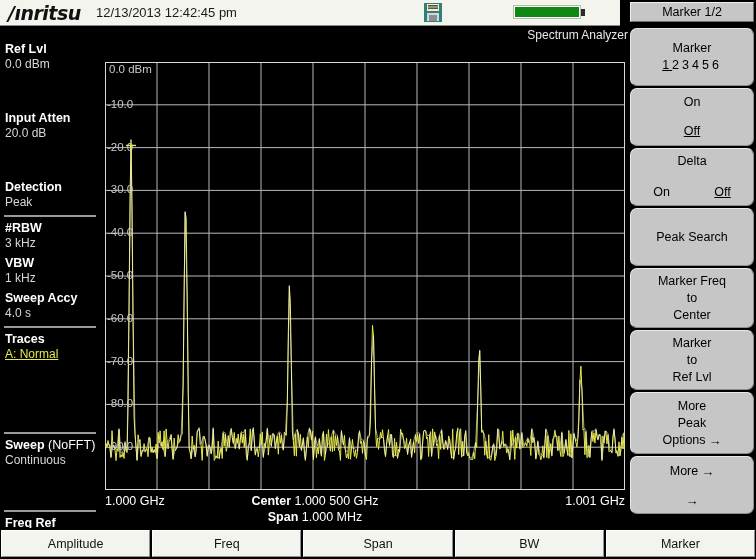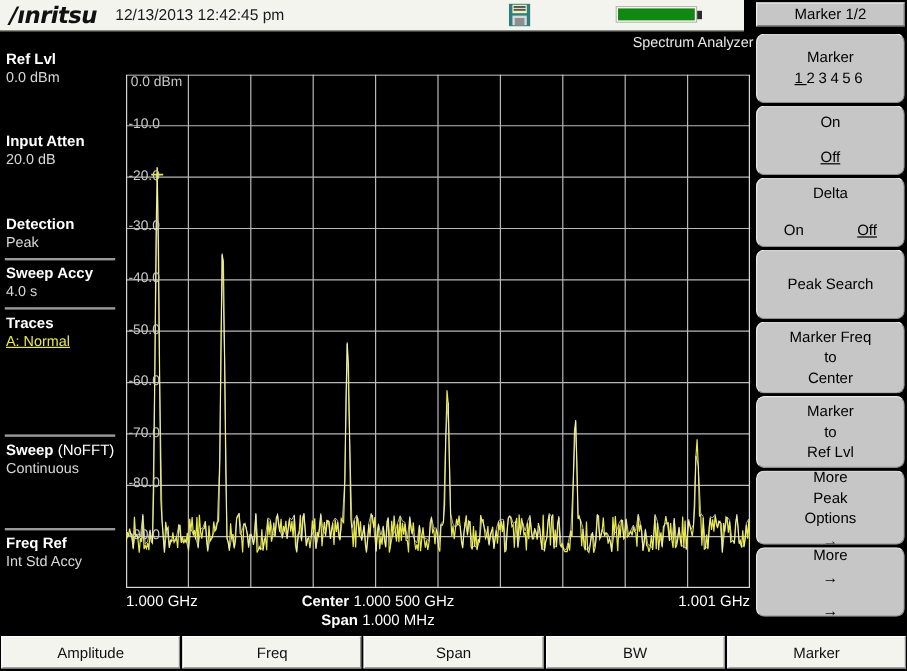--- a/index.html
+++ b/index.html
@@ -212,21 +212,20 @@
     line-height: 17px;
   }
   .u { text-decoration: underline; }
   .digits { letter-spacing: 3px; }
   .arrow-row {
     display: flex;
     align-items: center;
     justify-content: center;
     gap: 3px;
     line-height: 17px;
-    flex-direction: column;
   }
   .arrow-glyph {
     display: inline-block;
     font-size: 13px;
     line-height: 13px;
   }
 
   
   .bottombar {
     position: absolute;
@@ -287,20 +286,28 @@
     <div class="param-block">
       <div class="param-title">Input Atten</div>
       <div class="param-value">20.0 dB</div>
     </div>
     <div class="spacer-md"></div>
     <div class="param-block">
       <div class="param-title">Detection</div>
       <div class="param-value">Peak</div>
     </div>
     <div class="divider"></div>
+    <div class="param-block">
+      <div class="param-title">#RBW</div>
+      <div class="param-value">3 kHz</div>
+    </div>
+    <div class="param-block">
+      <div class="param-title">VBW</div>
+      <div class="param-value">1 kHz</div>
+    </div>
     <div class="param-block">
       <div class="param-title">Sweep Accy</div>
       <div class="param-value">4.0 s</div>
     </div>
     <div class="divider"></div>
     <div class="param-block">
       <div class="param-title">Traces</div>
       <div class="param-value trace-a">A: Normal</div>
     </div>
     <div class="spacer-lg"></div>

